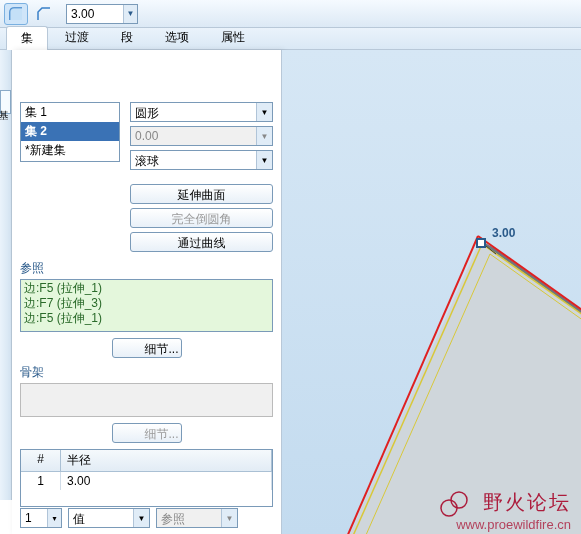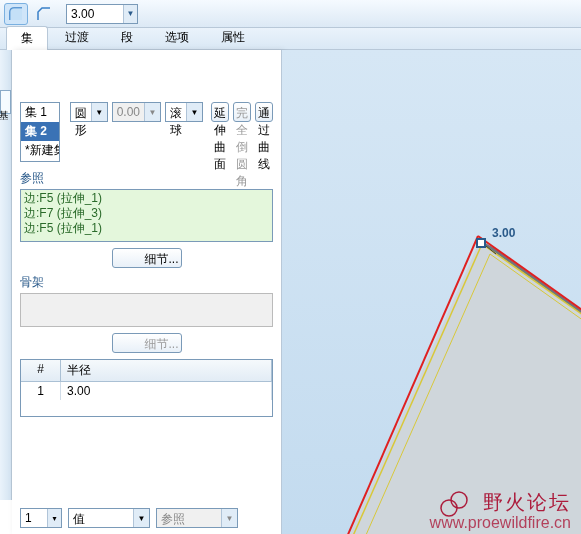--- a/index.html
+++ b/index.html
@@ -19,21 +19,21 @@
 
 .workspace { display: flex; height: calc(100% - 50px); }
 .panel { width: 270px; background: #fff; border-right: 1px solid #b8c8d8; padding: 8px; position: relative; box-shadow: 2px 0 6px rgba(0,0,0,.1); }
 .viewport { flex: 1; background: linear-gradient(180deg, #d6e7f5 0%, #c3dbef 100%); position: relative; overflow: hidden; }
 
 .panel-row { display: flex; gap: 10px; margin-bottom: 8px; margin-top: 44px; }
 .listbox { width: 100px; height: 60px; border: 1px solid #7a9ab8; background: #fff; overflow: auto; }
 .listbox-item { padding: 1px 4px; cursor: pointer; white-space: nowrap; }
 .listbox-item.selected { background: #3a72b5; color: #fff; font-weight: bold; }
 
-.ctrl-col { flex: 1; display: flex; flex-direction: row; gap: 4px; }
+.ctrl-col { flex: 1; display: flex; flex-direction: column; gap: 4px; }
 .combo { display: flex; height: 20px; border: 1px solid #7a9ab8; background: #fff; }
 .combo.disabled { background: #f0f0f0; color: #888; }
 .combo-val { flex: 1; padding: 2px 4px; }
 .combo-btn { width: 16px; background: #e0ecf7; border-left: 1px solid #b0c4d8; display: flex; align-items: center; justify-content: center; font-size: 8px; cursor: pointer; }
 .wide-btn { height: 20px; border: 1px solid #7a9ab8; background: linear-gradient(#fff,#e8f0f8); border-radius: 3px; text-align: center; padding: 2px; cursor: pointer; }
 .wide-btn.disabled { color: #999; cursor: default; }
 
 .section-label { color: #2a5a8a; margin: 6px 0 2px; }
 .refs-box { border: 1px solid #7a9ab8; height: 53px; background: #e4f7dc; padding: 1px 3px; color: #2a6a2a; overflow: hidden; }
 .refs-box div { line-height: 15px; }
@@ -53,21 +53,21 @@
 .bottom-bar .combo { flex: none; }
 .spin-small { width: 42px; display: flex; border: 1px solid #7a9ab8; height: 20px; }
 .spin-small span { flex: 1; padding: 2px 4px; }
 .spin-small .combo-btn { width: 14px; }
 
 .iso-box { position: absolute; left: 28px; top: 148px; width: 600px; height: 420px; }
 .dim-label { position: absolute; left: 210px; top: 176px; color: #2a5a8a; font-weight: bold; background: transparent; }
 .handle { position: absolute; left: 194px; top: 188px; width: 10px; height: 10px; background: #fff; border: 2px solid #2a5a8a; }
 
 .watermark { position: absolute; right: 10px; bottom: 18px; color: #ac1c3c; font-size: 20px; font-family: "SimHei", sans-serif; letter-spacing: 2px; }
-.watermark-url { position: absolute; right: 10px; bottom: 2px; color: #ac1c3c; font-size: 16px; opacity: .8; }
+.watermark-url { position: absolute; right: 10px; bottom: 2px; color: #ac1c3c; font-size: 13px; opacity: .8; }
 .wm-icon { position: absolute; right: 110px; bottom: 16px; }
 
 .left-edge { position: absolute; left: 0; top: 50px; width: 12px; height: 450px; background: linear-gradient(90deg,#eaf3fb,#d4e4f2); border-right:1px solid #b8c8d8;}
 .left-edge-tab { position:absolute; top:40px; left:0; width:11px; height:24px; border:1px solid #8aaac8; background:#f5fbff; writing-mode: vertical-rl; font-size:10px; text-align:center;}
 </style>
 </head>
 <body>
 
 <div class="toolbar">
   <div class="tool-icon active">

